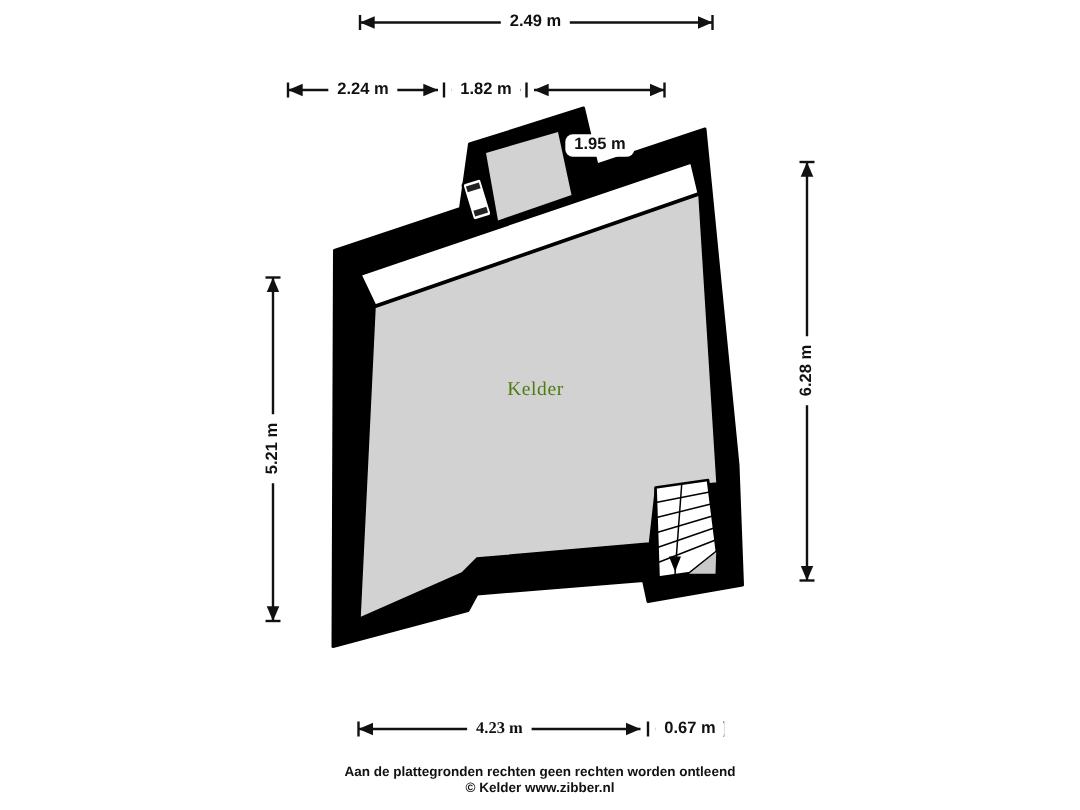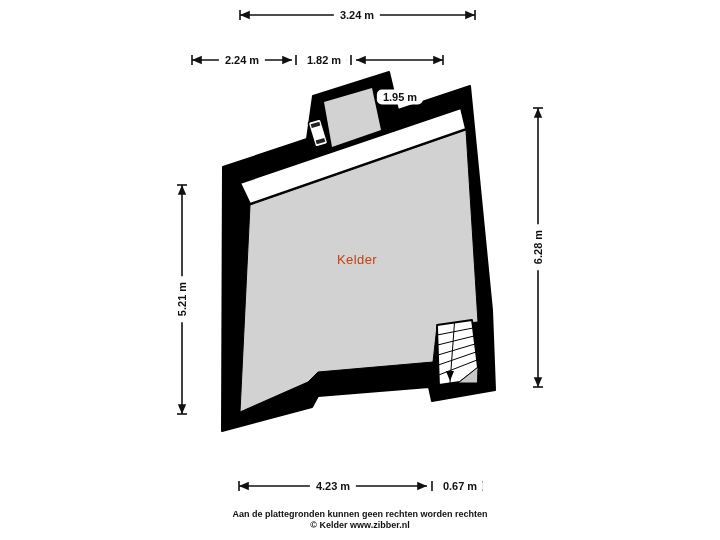--- a/index.html
+++ b/index.html
@@ -9,21 +9,21 @@
   }
   .stage svg{position:absolute;left:0;top:0;}
   .dim-label{
     position:absolute;transform:translate(-50%,-50%);
     background:#ffffff;border-radius:5px;padding:1px 6px;
     font-size:11px;font-weight:700;color:#111;white-space:nowrap;line-height:13px;
   }
   .dim-label.vert{transform:translate(-50%,-50%) rotate(-90deg);}
   .room-label{
     position:absolute;transform:translate(-50%,-50%);
-    font-size:13px;color:#c2410c;letter-spacing:.4px;white-space:nowrap;
+    font-size:13px;color:#4d7c0f;letter-spacing:.4px;white-space:nowrap;font-family:Liberation Serif, serif;
   }
   .footer{
     position:absolute;left:0;right:0;top:509px;text-align:center;
     font-size:9px;font-weight:700;color:#111;line-height:11px;
   }
 </style>
 </head>
 <body>
 
 <div class="stage">
@@ -88,27 +88,27 @@
       <line x1="239" y1="486" x2="427" y2="486" marker-start="url(#arr)" marker-end="url(#arr)"></line>
       <line x1="239" y1="481" x2="239" y2="491"></line>
       <line x1="432" y1="481" x2="432" y2="491"></line>
       <line x1="437" y1="486" x2="482" y2="486" marker-start="url(#arr)" marker-end="url(#arr)"></line>
       <line x1="482" y1="481" x2="482" y2="491"></line>
     </g>
   </svg>
 
   <div class="room-label" style="left:357px;top:259px;">Kelder</div>
 
-  <div class="dim-label" style="left:357px;top:15px;">3.24 m</div>
+  <div class="dim-label" style="left:357px;top:15px;">2.49 m</div>
   <div class="dim-label" style="left:242px;top:60px;">2.24 m</div>
   <div class="dim-label" style="left:324px;top:60px;">1.82 m</div>
   <div class="dim-label" style="left:400px;top:60px;margin-top:37px;">1.95 m</div>
   <div class="dim-label vert" style="left:182px;top:299px;">5.21 m</div>
   <div class="dim-label vert" style="left:538px;top:247px;">6.28 m</div>
-  <div class="dim-label" style="left:333px;top:486px;">4.23 m</div>
+  <div class="dim-label" style="left:333px;top:486px;font-family:Liberation Serif, serif;">4.23 m</div>
   <div class="dim-label" style="left:460px;top:486px;">0.67 m</div>
 
   <div class="footer">
-    <div>Aan de plattegronden kunnen geen rechten worden rechten</div>
+    <div>Aan de plattegronden rechten geen rechten worden ontleend</div>
     <div>© Kelder www.zibber.nl</div>
   </div>
 
 </div>
 
 </body></html>

